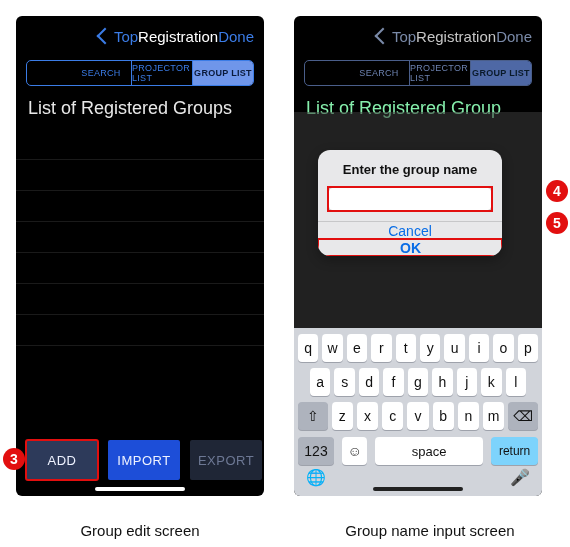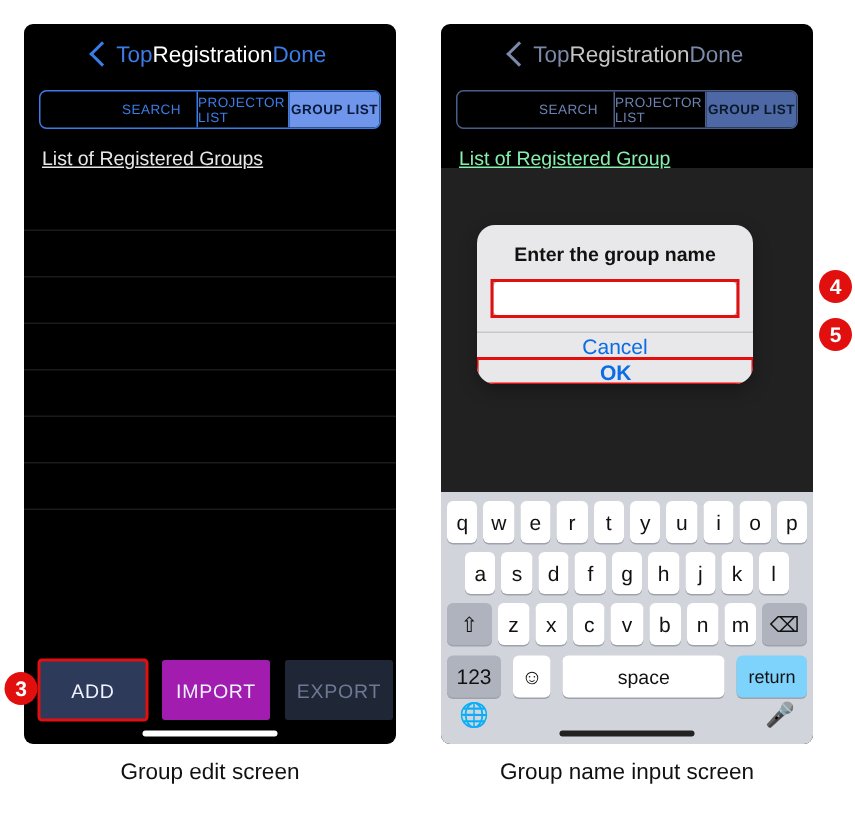--- a/index.html
+++ b/index.html
@@ -24,21 +24,21 @@
     border-radius: 6px;
     overflow: hidden;
     position: relative;
     display: flex;
     flex-direction: column;
   }
   .navbar {
     height: 40px;
     display: flex;
     align-items: center;
-    justify-content: center;
+    justify-content: flex-end;
     padding: 0 10px;
     color: #fff;
     font-size: 15px;
     flex: none;
   }
   .navbar .title {
     font-weight: 500;
     font-size: 15px;
     color: #fff;
   }
@@ -81,24 +81,23 @@
   .seg-item.sel {
     background: #6f96ea;
     color: #0a1a3b;
     font-weight: 600;
   }
   .seg.dim { border-color: #4a5e8a; }
   .seg.dim .seg-item { color: #6c82b0; border-right-color: #4a5e8a; }
   .seg.dim .seg-item.sel { background: #4e68a5; color: #0a1a2a; }
   .list-title {
     color: #e8e8e8;
-    font-size: 13px;
+    font-size: 18px;
     padding: 0 12px 10px 12px;
     flex: none;
-    text-decoration: underline;
   }
   .rows {
     flex: 1;
     position: relative;
   }
   .row-line {
     height: 30px;
     border-bottom: 1px solid #1a1a1a;
   }
   .bottom-actions {
@@ -112,21 +111,21 @@
     flex: 1;
     height: 40px;
     display: flex;
     align-items: center;
     justify-content: center;
     font-size: 13px;
     letter-spacing: 0.5px;
     border-radius: 2px;
   }
   .act-add   { background: #2d3a5a; color: #eef2ff; }
-  .act-import{ background: #a21caf; color: #eef2ff; }
+  .act-import{ background: #1d4ed8; color: #eef2ff; }
   .act-export{ background: #1f2636; color: #6d7894; }
   .hl-red {
     outline: 2px solid #e20f0f;
     outline-offset: -1px;
   }
   .home-ind {
     position: absolute;
     bottom: 5px;
     left: 50%;
     transform: translateX(-50%);
@@ -250,21 +249,22 @@
     font-weight: 700;
     font-size: 14px;
     display: flex;
     align-items: center;
     justify-content: center;
     z-index: 50;
   }
   .captions {
     display: flex;
     gap: 30px;
-    padding: 10px 16px 0 16px;
+    padding: 26px 16px 0 16px;
+    justify-content: space-between;
   }
   .caption {
     width: 248px;
     text-align: center;
     font-size: 15px;
     color: #111;
   }
 </style>
 </head>
 <body>

